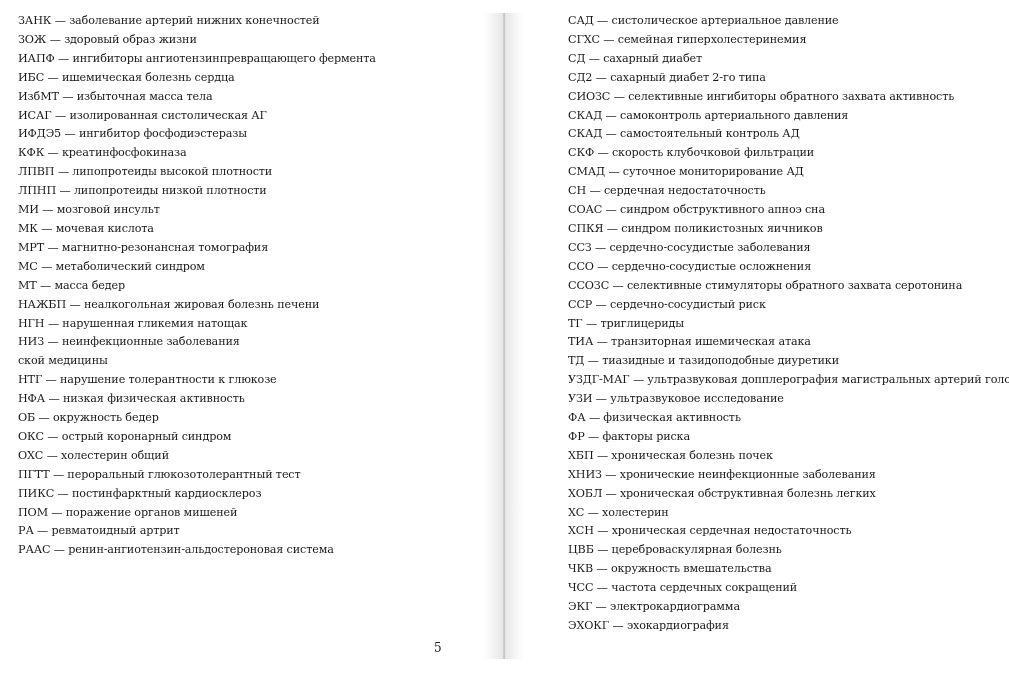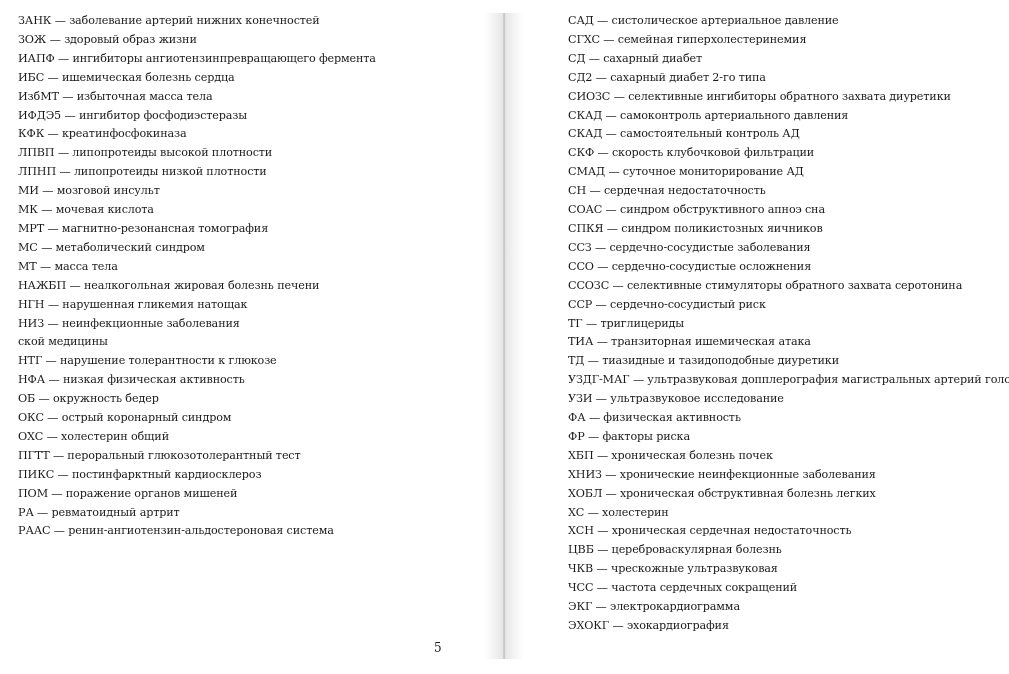--- a/index.html
+++ b/index.html
@@ -29,29 +29,30 @@
 </head>
 <body>
 
 <div class="page page-left">
   <ul class="list" id="left-list">
       <li class="entry"><span class="abbr">ЗАНК</span> <span class="dash">—</span> <span class="def">заболевание артерий нижних конечностей</span></li>
       <li class="entry"><span class="abbr">ЗОЖ</span> <span class="dash">—</span> <span class="def">здоровый образ жизни</span></li>
       <li class="entry"><span class="abbr">ИАПФ</span> <span class="dash">—</span> <span class="def">ингибиторы ангиотензинпревращающего фермента</span></li>
       <li class="entry"><span class="abbr">ИБС</span> <span class="dash">—</span> <span class="def">ишемическая болезнь сердца</span></li>
       <li class="entry"><span class="abbr">ИзбМТ</span> <span class="dash">—</span> <span class="def">избыточная масса тела</span></li>
+      <li class="entry"><span class="abbr">ИСАГ</span> <span class="dash">—</span> <span class="def">изолированная систолическая АГ</span></li>
       <li class="entry"><span class="abbr">ИФДЭ5</span> <span class="dash">—</span> <span class="def">ингибитор фосфодиэстеразы</span></li>
       <li class="entry"><span class="abbr">КФК</span> <span class="dash">—</span> <span class="def">креатинфосфокиназа</span></li>
       <li class="entry"><span class="abbr">ЛПВП</span> <span class="dash">—</span> <span class="def">липопротеиды высокой плотности</span></li>
       <li class="entry"><span class="abbr">ЛПНП</span> <span class="dash">—</span> <span class="def">липопротеиды низкой плотности</span></li>
       <li class="entry"><span class="abbr">МИ</span> <span class="dash">—</span> <span class="def">мозговой инсульт</span></li>
       <li class="entry"><span class="abbr">МК</span> <span class="dash">—</span> <span class="def">мочевая кислота</span></li>
       <li class="entry"><span class="abbr">МРТ</span> <span class="dash">—</span> <span class="def">магнитно-резонансная томография</span></li>
       <li class="entry"><span class="abbr">МС</span> <span class="dash">—</span> <span class="def">метаболический синдром</span></li>
-      <li class="entry"><span class="abbr">МТ</span> <span class="dash">—</span> <span class="def">масса тела</span></li>
+      <li class="entry"><span class="abbr">МТ</span> <span class="dash">—</span> <span class="def">масса бедер</span></li>
       <li class="entry"><span class="abbr">НАЖБП</span> <span class="dash">—</span> <span class="def">неалкогольная жировая болезнь печени</span></li>
       <li class="entry"><span class="abbr">НГН</span> <span class="dash">—</span> <span class="def">нарушенная гликемия натощак</span></li>
       <li class="entry"><span class="abbr">НИЗ</span> <span class="dash">—</span> <span class="def">неинфекционные заболевания</span></li>
       <li class="entry"><span class="def">ской медицины</span></li>
       <li class="entry"><span class="abbr">НТГ</span> <span class="dash">—</span> <span class="def">нарушение толерантности к глюкозе</span></li>
       <li class="entry"><span class="abbr">НФА</span> <span class="dash">—</span> <span class="def">низкая физическая активность</span></li>
       <li class="entry"><span class="abbr">ОБ</span> <span class="dash">—</span> <span class="def">окружность бедер</span></li>
       <li class="entry"><span class="abbr">ОКС</span> <span class="dash">—</span> <span class="def">острый коронарный синдром</span></li>
       <li class="entry"><span class="abbr">ОХС</span> <span class="dash">—</span> <span class="def">холестерин общий</span></li>
       <li class="entry"><span class="abbr">ПГТТ</span> <span class="dash">—</span> <span class="def">пероральный глюкозотолерантный тест</span></li>
@@ -64,21 +65,21 @@
 </div>
 
 <div class="spine"></div>
 
 <div class="page page-right">
   <ul class="list" id="right-list">
       <li class="entry"><span class="abbr">САД</span> <span class="dash">—</span> <span class="def">систолическое артериальное давление</span></li>
       <li class="entry"><span class="abbr">СГХС</span> <span class="dash">—</span> <span class="def">семейная гиперхолестеринемия</span></li>
       <li class="entry"><span class="abbr">СД</span> <span class="dash">—</span> <span class="def">сахарный диабет</span></li>
       <li class="entry"><span class="abbr">СД2</span> <span class="dash">—</span> <span class="def">сахарный диабет 2-го типа</span></li>
-      <li class="entry"><span class="abbr">СИОЗС</span> <span class="dash">—</span> <span class="def">селективные ингибиторы обратного захвата диуретики</span></li>
+      <li class="entry"><span class="abbr">СИОЗС</span> <span class="dash">—</span> <span class="def">селективные ингибиторы обратного захвата активность</span></li>
       <li class="entry"><span class="abbr">СКАД</span> <span class="dash">—</span> <span class="def">самоконтроль артериального давления</span></li>
       <li class="entry"><span class="abbr">СКАД</span> <span class="dash">—</span> <span class="def">самостоятельный контроль АД</span></li>
       <li class="entry"><span class="abbr">СКФ</span> <span class="dash">—</span> <span class="def">скорость клубочковой фильтрации</span></li>
       <li class="entry"><span class="abbr">СМАД</span> <span class="dash">—</span> <span class="def">суточное мониторирование АД</span></li>
       <li class="entry"><span class="abbr">СН</span> <span class="dash">—</span> <span class="def">сердечная недостаточность</span></li>
       <li class="entry"><span class="abbr">СОАС</span> <span class="dash">—</span> <span class="def">синдром обструктивного апноэ сна</span></li>
       <li class="entry"><span class="abbr">СПКЯ</span> <span class="dash">—</span> <span class="def">синдром поликистозных яичников</span></li>
       <li class="entry"><span class="abbr">ССЗ</span> <span class="dash">—</span> <span class="def">сердечно-сосудистые заболевания</span></li>
       <li class="entry"><span class="abbr">ССО</span> <span class="dash">—</span> <span class="def">сердечно-сосудистые осложнения</span></li>
       <li class="entry"><span class="abbr">ССОЗС</span> <span class="dash">—</span> <span class="def">селективные стимуляторы обратного захвата серотонина</span></li>
@@ -89,18 +90,18 @@
       <li class="entry"><span class="abbr">УЗДГ-МАГ</span> <span class="dash">—</span> <span class="def">ультразвуковая допплерография магистральных артерий головы</span></li>
       <li class="entry"><span class="abbr">УЗИ</span> <span class="dash">—</span> <span class="def">ультразвуковое исследование</span></li>
       <li class="entry"><span class="abbr">ФА</span> <span class="dash">—</span> <span class="def">физическая активность</span></li>
       <li class="entry"><span class="abbr">ФР</span> <span class="dash">—</span> <span class="def">факторы риска</span></li>
       <li class="entry"><span class="abbr">ХБП</span> <span class="dash">—</span> <span class="def">хроническая болезнь почек</span></li>
       <li class="entry"><span class="abbr">ХНИЗ</span> <span class="dash">—</span> <span class="def">хронические неинфекционные заболевания</span></li>
       <li class="entry"><span class="abbr">ХОБЛ</span> <span class="dash">—</span> <span class="def">хроническая обструктивная болезнь легких</span></li>
       <li class="entry"><span class="abbr">ХС</span> <span class="dash">—</span> <span class="def">холестерин</span></li>
       <li class="entry"><span class="abbr">ХСН</span> <span class="dash">—</span> <span class="def">хроническая сердечная недостаточность</span></li>
       <li class="entry"><span class="abbr">ЦВБ</span> <span class="dash">—</span> <span class="def">цереброваскулярная болезнь</span></li>
-      <li class="entry"><span class="abbr">ЧКВ</span> <span class="dash">—</span> <span class="def">чрескожные ультразвуковая</span></li>
+      <li class="entry"><span class="abbr">ЧКВ</span> <span class="dash">—</span> <span class="def">окружность вмешательства</span></li>
       <li class="entry"><span class="abbr">ЧСС</span> <span class="dash">—</span> <span class="def">частота сердечных сокращений</span></li>
       <li class="entry"><span class="abbr">ЭКГ</span> <span class="dash">—</span> <span class="def">электрокардиограмма</span></li>
       <li class="entry"><span class="abbr">ЭХОКГ</span> <span class="dash">—</span> <span class="def">эхокардиография</span></li>
     </ul>
 </div>
 
 </body></html>

